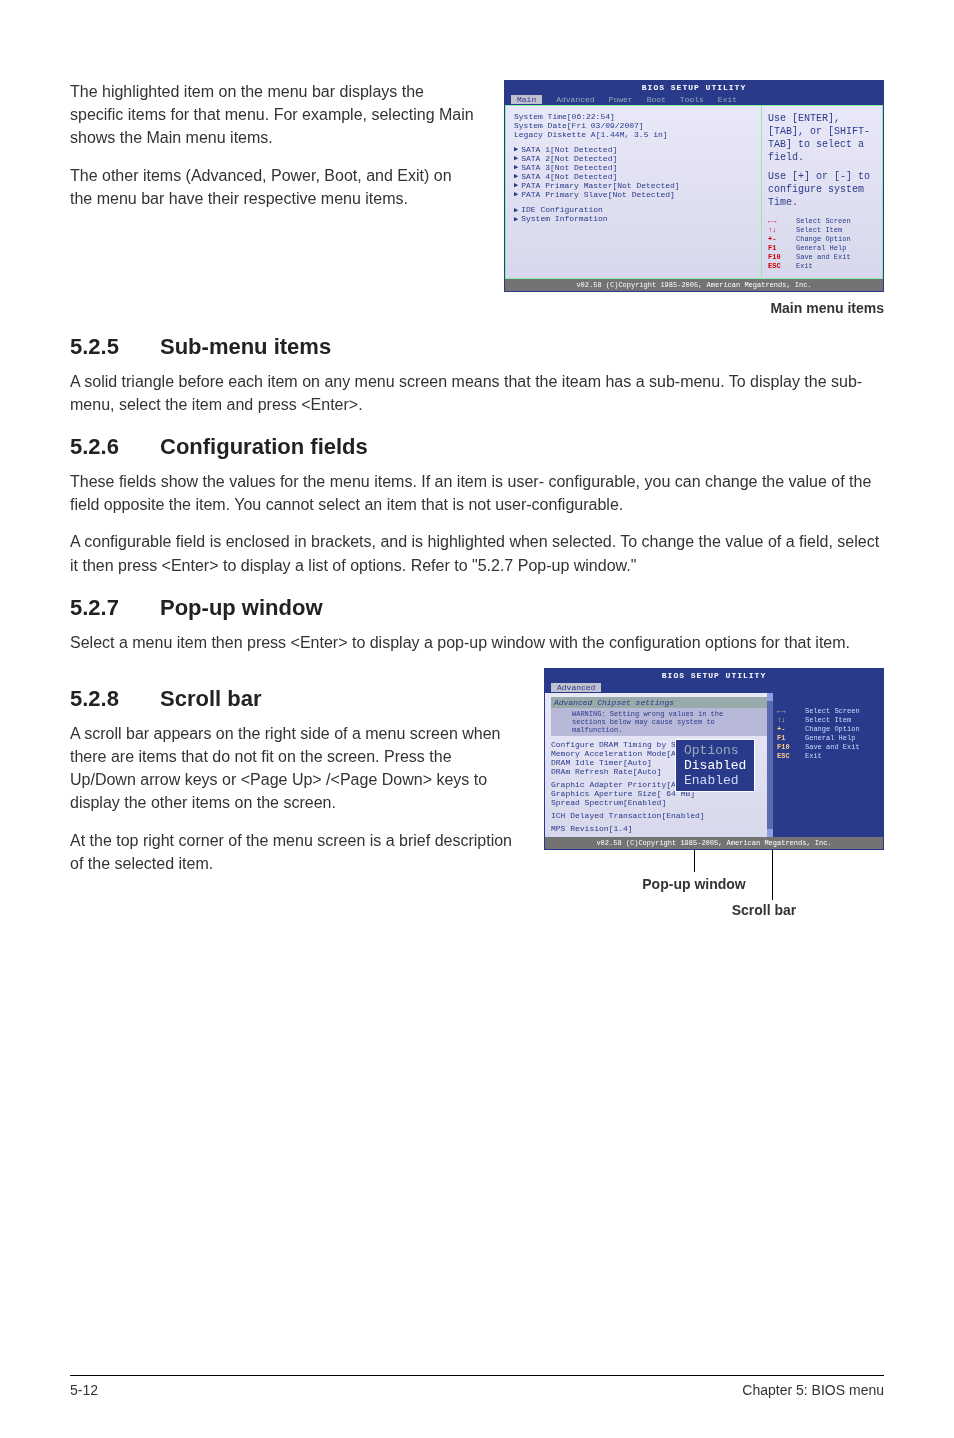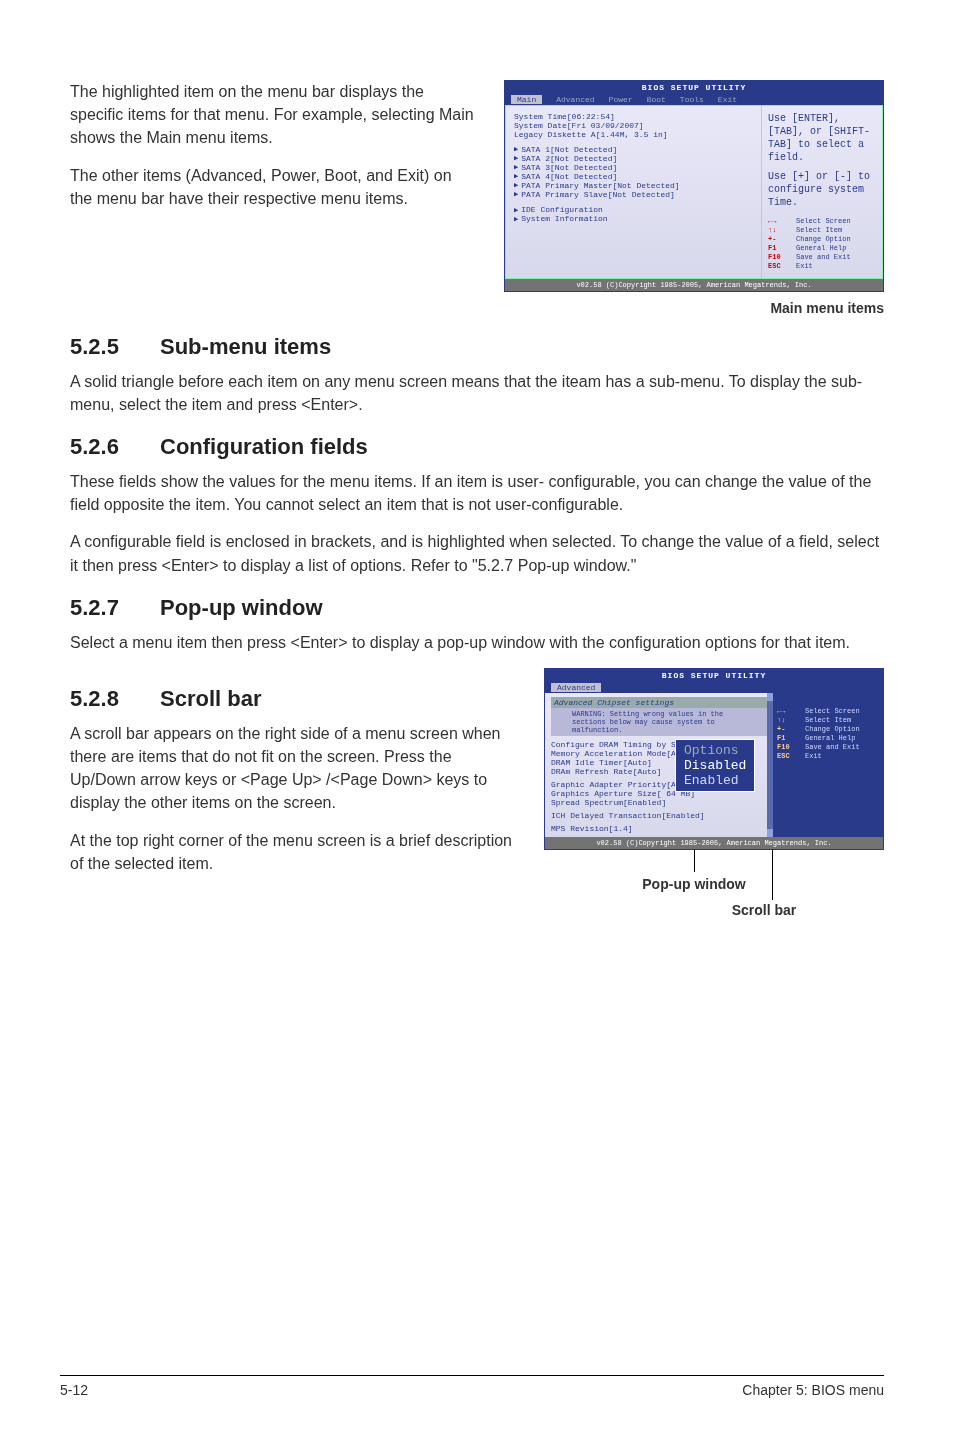--- a/index.html
+++ b/index.html
@@ -42,21 +42,21 @@
   .bios2-left {flex:1; background:linear-gradient(#e8e8f8,#d8d8ec); padding:4px 6px; color:#2a3a8a; position:relative;}
   .bios2-right {width:110px; background:#2a3a8a; color:#cfd8ff; padding:6px 4px;}
   .bios2-warn {background:#b8b8d8; padding:2px 21px; margin-bottom:4px; font-size:7px;}
   .popup { position:absolute; left:130px; top:46px; background:#2a3a8a; color:#cfd8ff; padding:3px 8px; font-size:13px; border:1px solid #fff;}
   .popup .selp { color:#fff; }
   .scrollbar-track { position:absolute; right:0; top:0; bottom:0; width:6px; background:#5a6ab0;}
   .scrollbar-thumb { position:absolute; right:0; top:0; width:6px; height:8px; background:#8ea0e0;}
   .scrollbar-thumb2 { position:absolute; right:0; bottom:0; width:6px; height:8px; background:#8ea0e0;}
   .annotate { text-align:center; font-weight:bold; font-size:14px; }
   .ann-container { position:relative; }
-  .footer { position:absolute; bottom:40px; left:60px; right:70px; border-top:1px solid #000; padding-top:6px; display:flex; justify-content:space-between; font-size:14px; color:#333;}
+  .footer { position:absolute; bottom:40px; left:70px; right:70px; border-top:1px solid #000; padding-top:6px; display:flex; justify-content:space-between; font-size:14px; color:#333;}
   .col-right2 { width: 340px; margin-left:auto; }
   .bios-right-help { font-size:10px; line-height:1.3; }
   .keyblock { margin-top:8px; font-size:7px; line-height:1.3;}
   .keyblock div {display:flex; gap:6px;}
   .keyblock .k {color:#c00; font-weight:bold; width:22px;}
 </style>
 </head>
 <body>
 
 <div class="columns">

